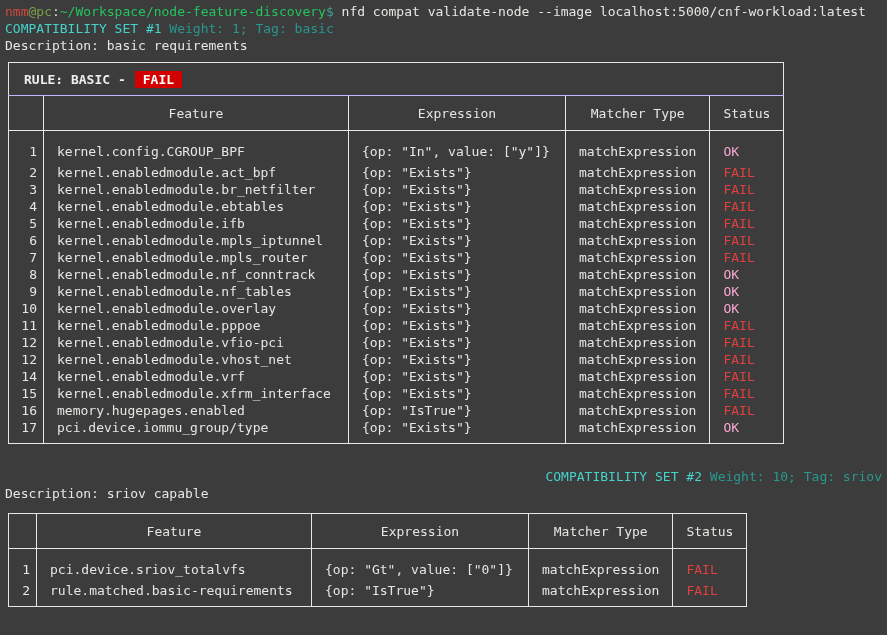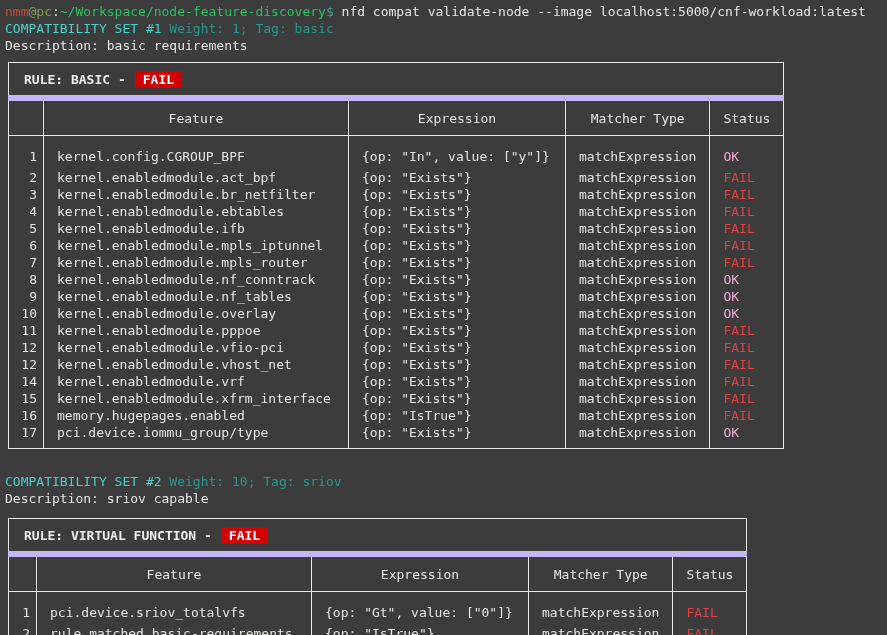--- a/index.html
+++ b/index.html
@@ -22,38 +22,38 @@
   .prompt-host   { color: #7aa146; }
   .prompt-colon  { color: #dcdcd8; }
   .prompt-path   { color: #22c55e; }
   .prompt-symbol { color: #3ba294; }
   .command       { color: #e6e6e3; }
 
   .set-title { color: #45d2cb; font-weight: normal; }
   .set-meta  { color: #27988f; }
   .set-desc  { color: #e6e6e3; }
 
-  .set2-title-line { margin-top: 24px; }
+  .set2-title-line { margin-top: 24px; text-align: right; }
 
   table.rule-table {
     border-collapse: collapse;
     table-layout: fixed;
     margin-left: 3px;
     border: 1px solid #e8e8e6;
   }
   table.t1 { margin-top: 8px; }
   table.t2 { margin-top: 11px; }
 
   .rule-header-cell {
     height: 32px;
     padding: 0 0 0 15px;
     text-align: left;
     font-weight: bold;
     color: #eeeeec;
-    border-bottom: 6px solid #c4b5fd;
+    border-bottom: 1px solid #c4b5fd;
     white-space: pre;
   }
   .rule-badge {
     display: inline-block;
     background: #d40000;
     color: #ffffff;
     font-weight: bold;
     padding: 1px 8px;
     margin-left: 9px;
   }
@@ -244,23 +244,20 @@
   <table class="rule-table t2">
     <colgroup>
       <col style="width:28px">
         <col style="width:275px">
         <col style="width:217px">
         <col style="width:144px">
         <col style="width:71px">
     </colgroup>
     <thead>
       <tr>
-        <th class="rule-header-cell" colspan="5"><span>RULE: VIRTUAL FUNCTION -</span><span class="rule-badge">FAIL</span></th>
-      </tr>
-      <tr>
         <th class="col-head"></th>
         <th class="col-head">Feature</th>
         <th class="col-head">Expression</th>
         <th class="col-head">Matcher Type</th>
         <th class="col-head">Status</th>
       </tr>
     </thead>
     <tbody>
         <tr>
           <td class="idx">1</td>

